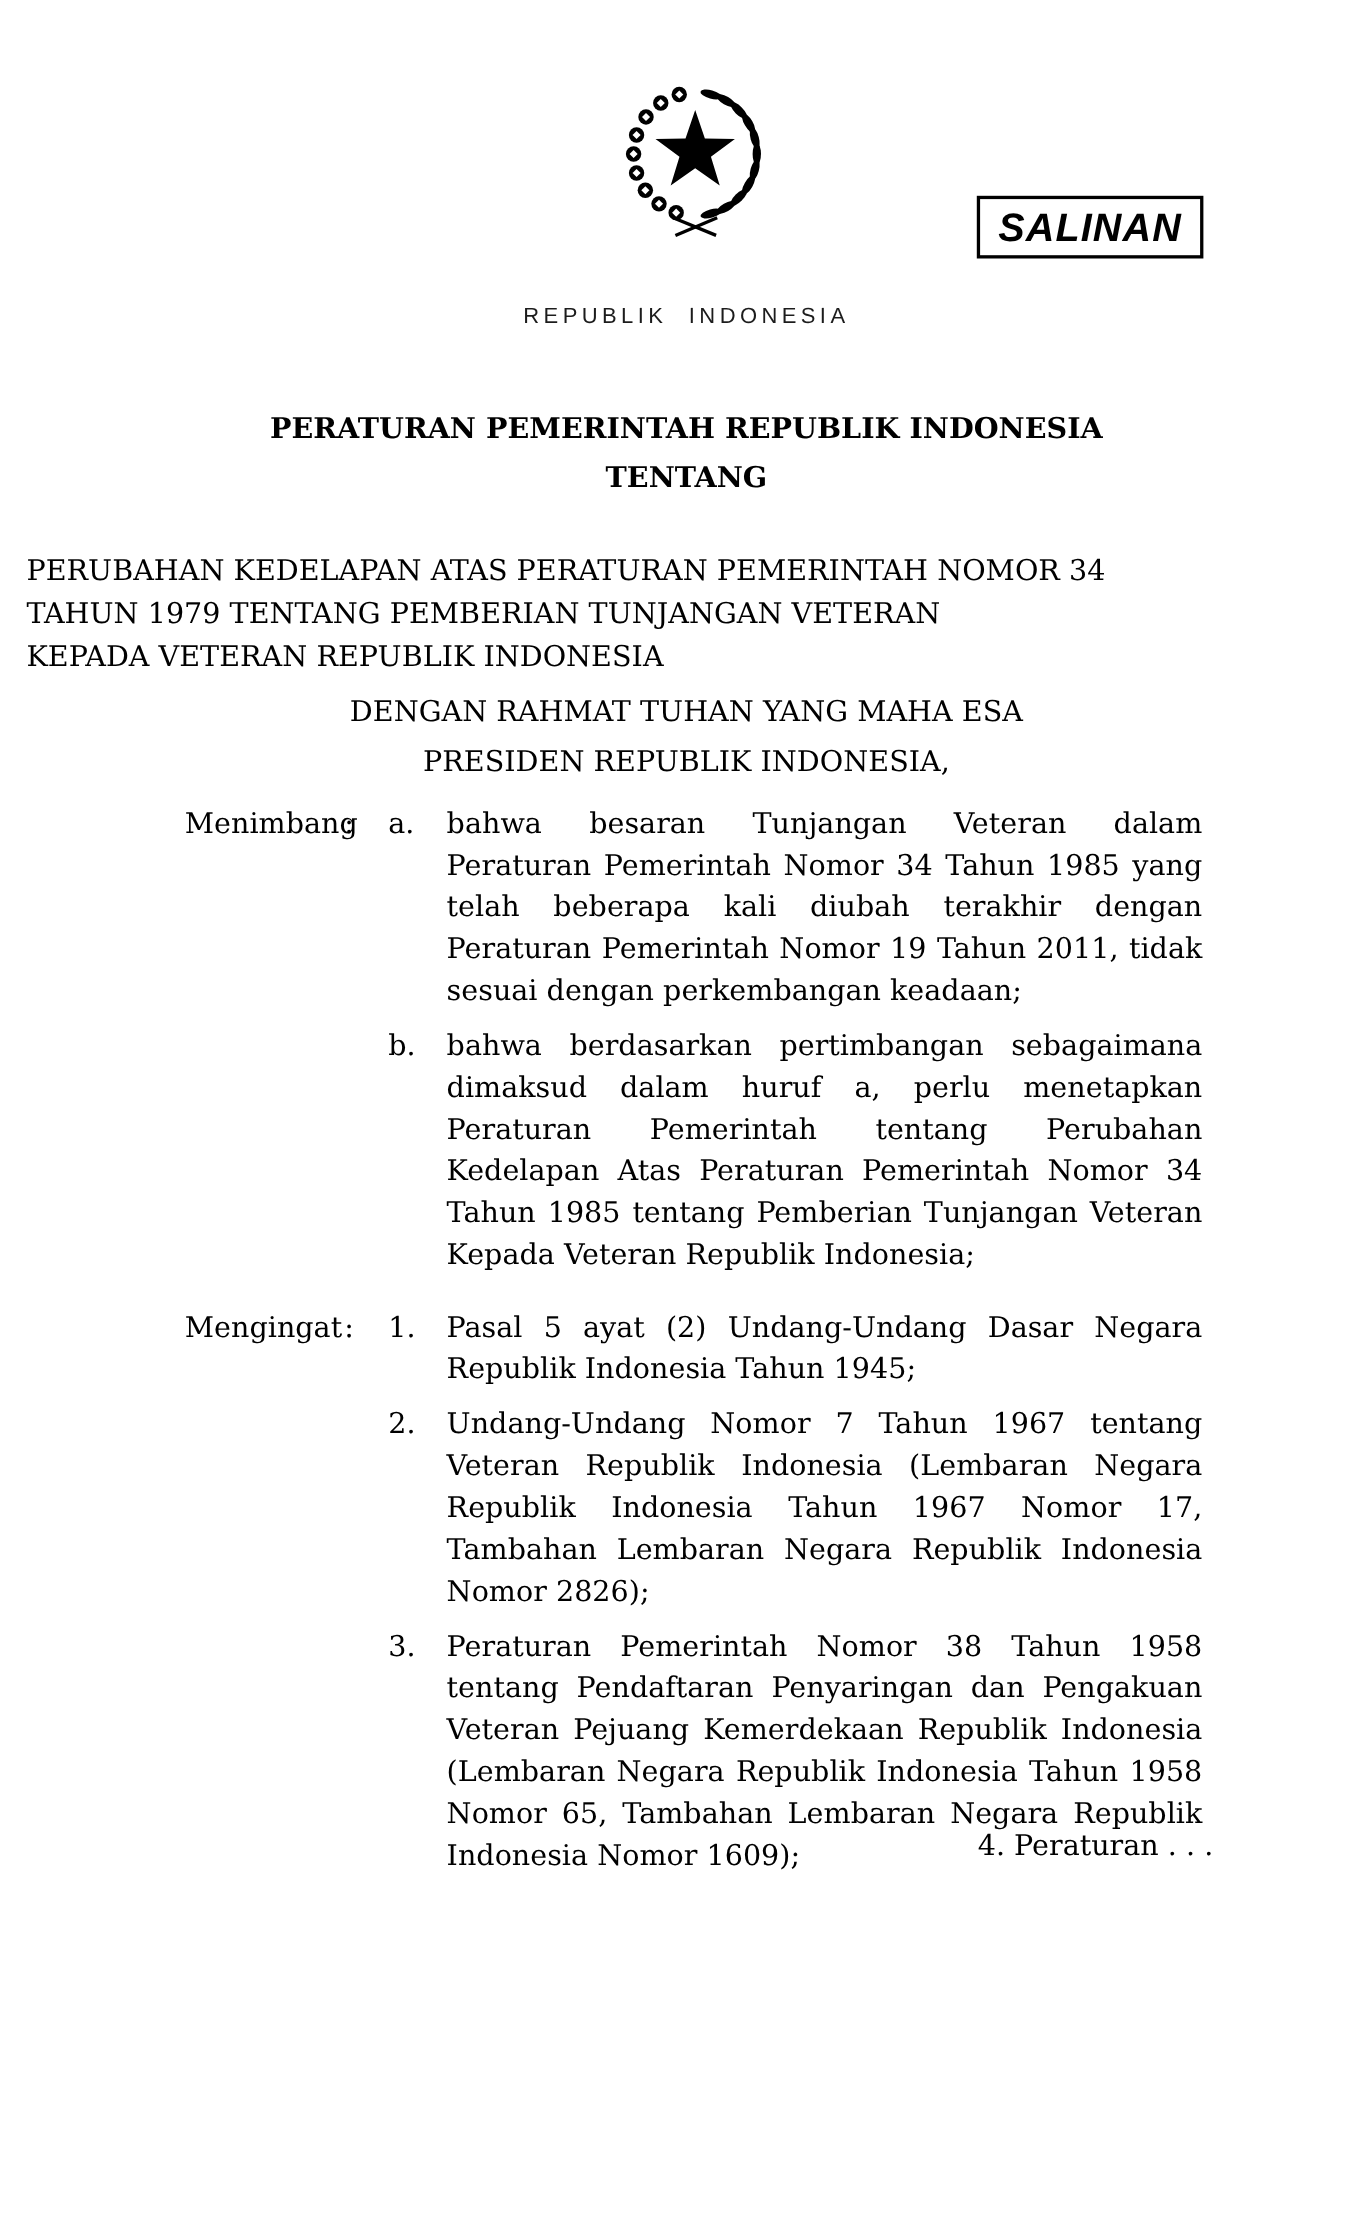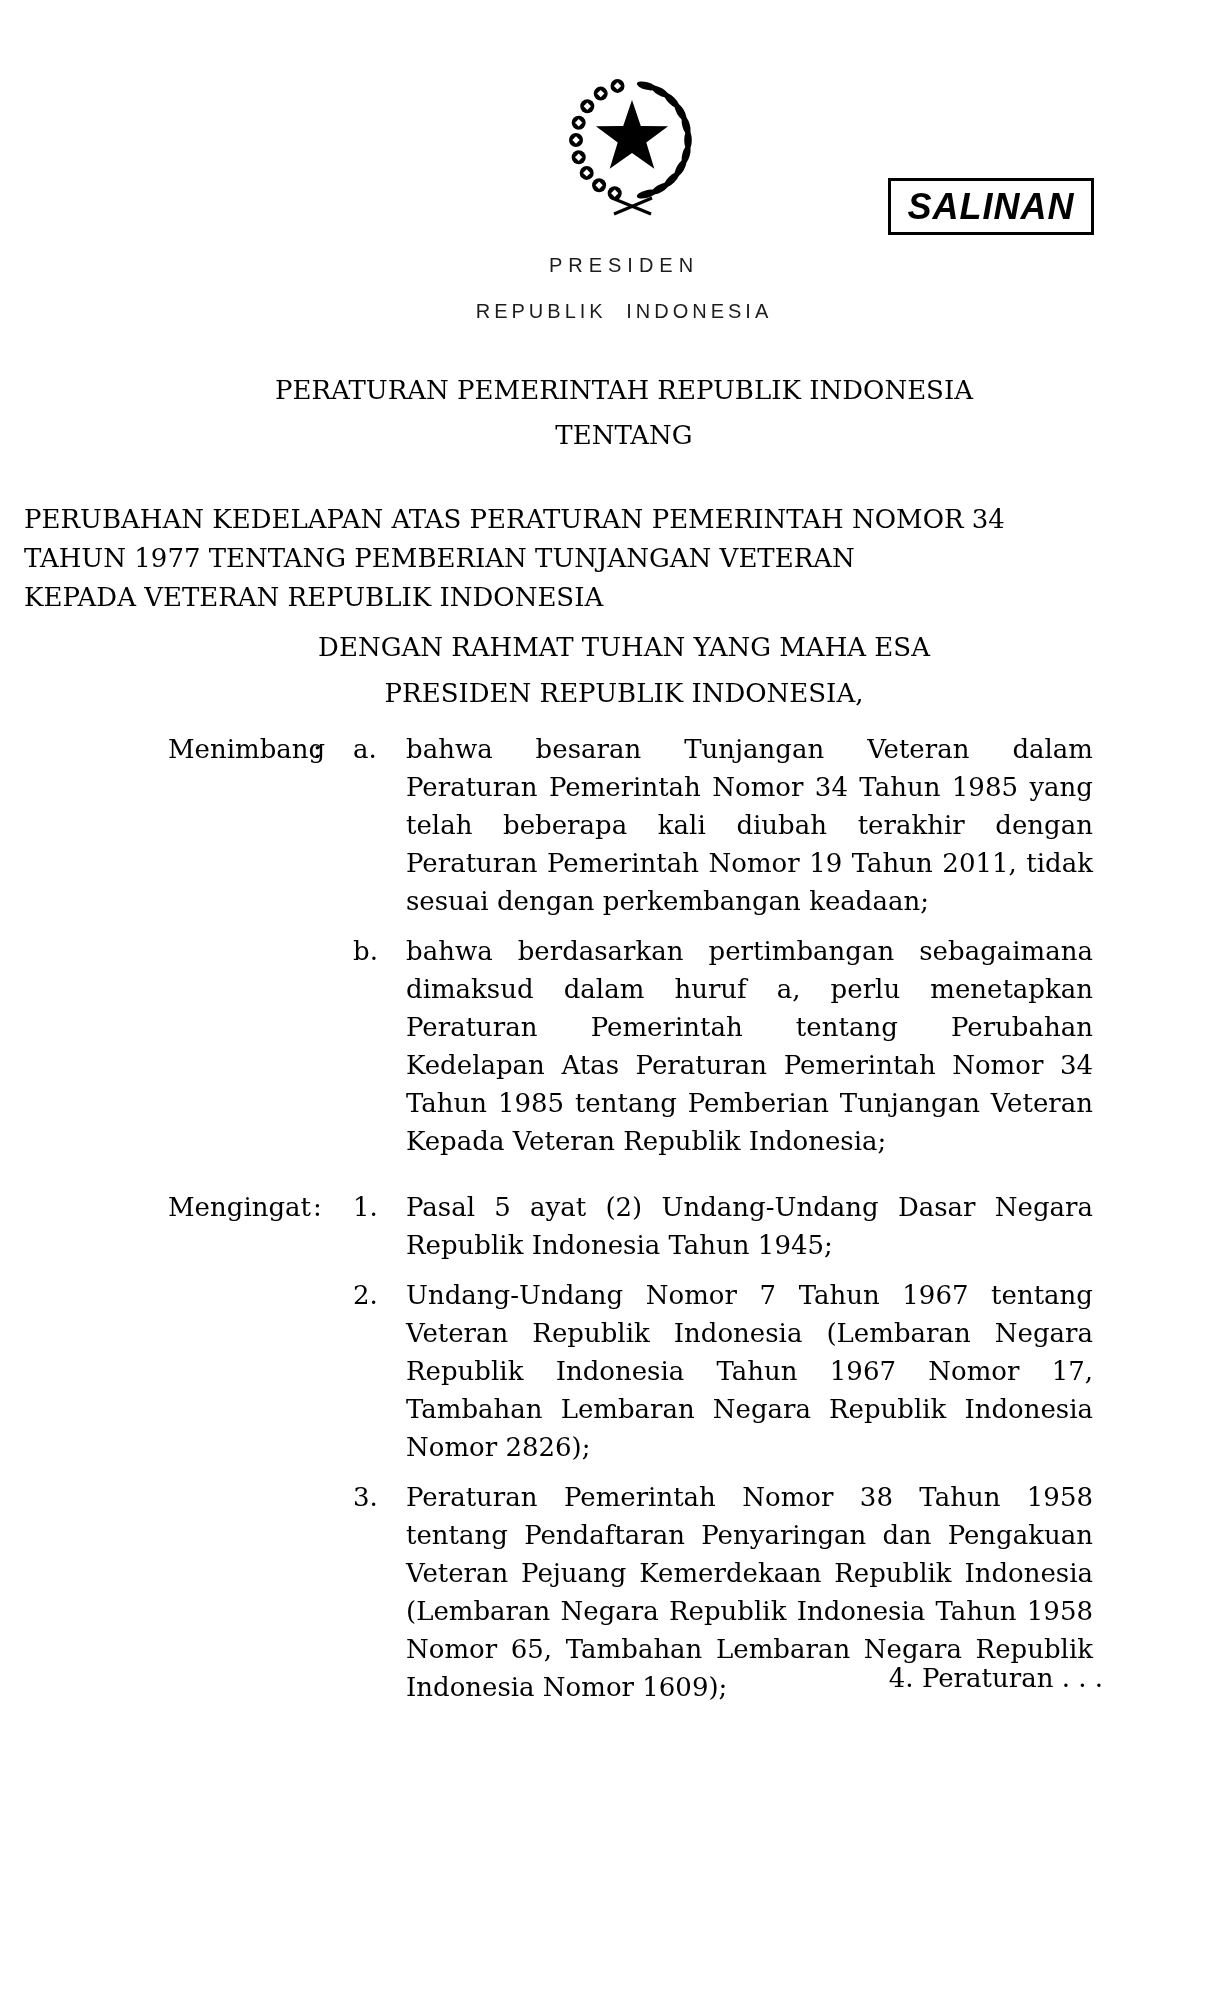--- a/index.html
+++ b/index.html
@@ -49,20 +49,21 @@
   .letterhead .lh1 { font-size: 20px; letter-spacing: 6px; }
   .letterhead .lh2 { font-size: 20px; letter-spacing: 4px; word-spacing: 10px; margin-top: 23px; }
 
   
   .title-a {
     position: absolute;
     left: 24px; right: 0; top: 368px;
     text-align: center;
     font-size: 26px;
     line-height: 45px;
+    font-weight: bold;
   }
   .title-b {
     position: absolute;
     left: 24px; right: 0; top: 500px;
     font-size: 26px;
     line-height: 39px;
   }
   .invocation, .issuer {
     position: absolute;
     left: 24px; right: 0;
@@ -172,31 +173,30 @@
         <line x1="60" y1="132" x2="99" y2="148"></line>
       </g>
     </svg>
   </div>
 
   <div class="salinan-box">
     <span>SALINAN</span>
   </div>
 
   <div class="letterhead">
-    <div class="lh1">PRESIDEN</div>
     <div class="lh2">REPUBLIK INDONESIA</div>
   </div>
 
   <div class="title-a">
     <div>PERATURAN PEMERINTAH REPUBLIK INDONESIA</div>
     <div>TENTANG</div>
   </div>
   <div class="title-b">
     <div>PERUBAHAN KEDELAPAN ATAS PERATURAN PEMERINTAH NOMOR 34</div>
-    <div>TAHUN 1977 TENTANG PEMBERIAN TUNJANGAN VETERAN</div>
+    <div>TAHUN 1979 TENTANG PEMBERIAN TUNJANGAN VETERAN</div>
     <div>KEPADA VETERAN REPUBLIK INDONESIA</div>
   </div>
 
   <div class="invocation">DENGAN RAHMAT TUHAN YANG MAHA ESA</div>
   <div class="issuer">PRESIDEN REPUBLIK INDONESIA,</div>
 
   <div class="doc-body">
 
     <div class="section">
       <div class="item-row">

